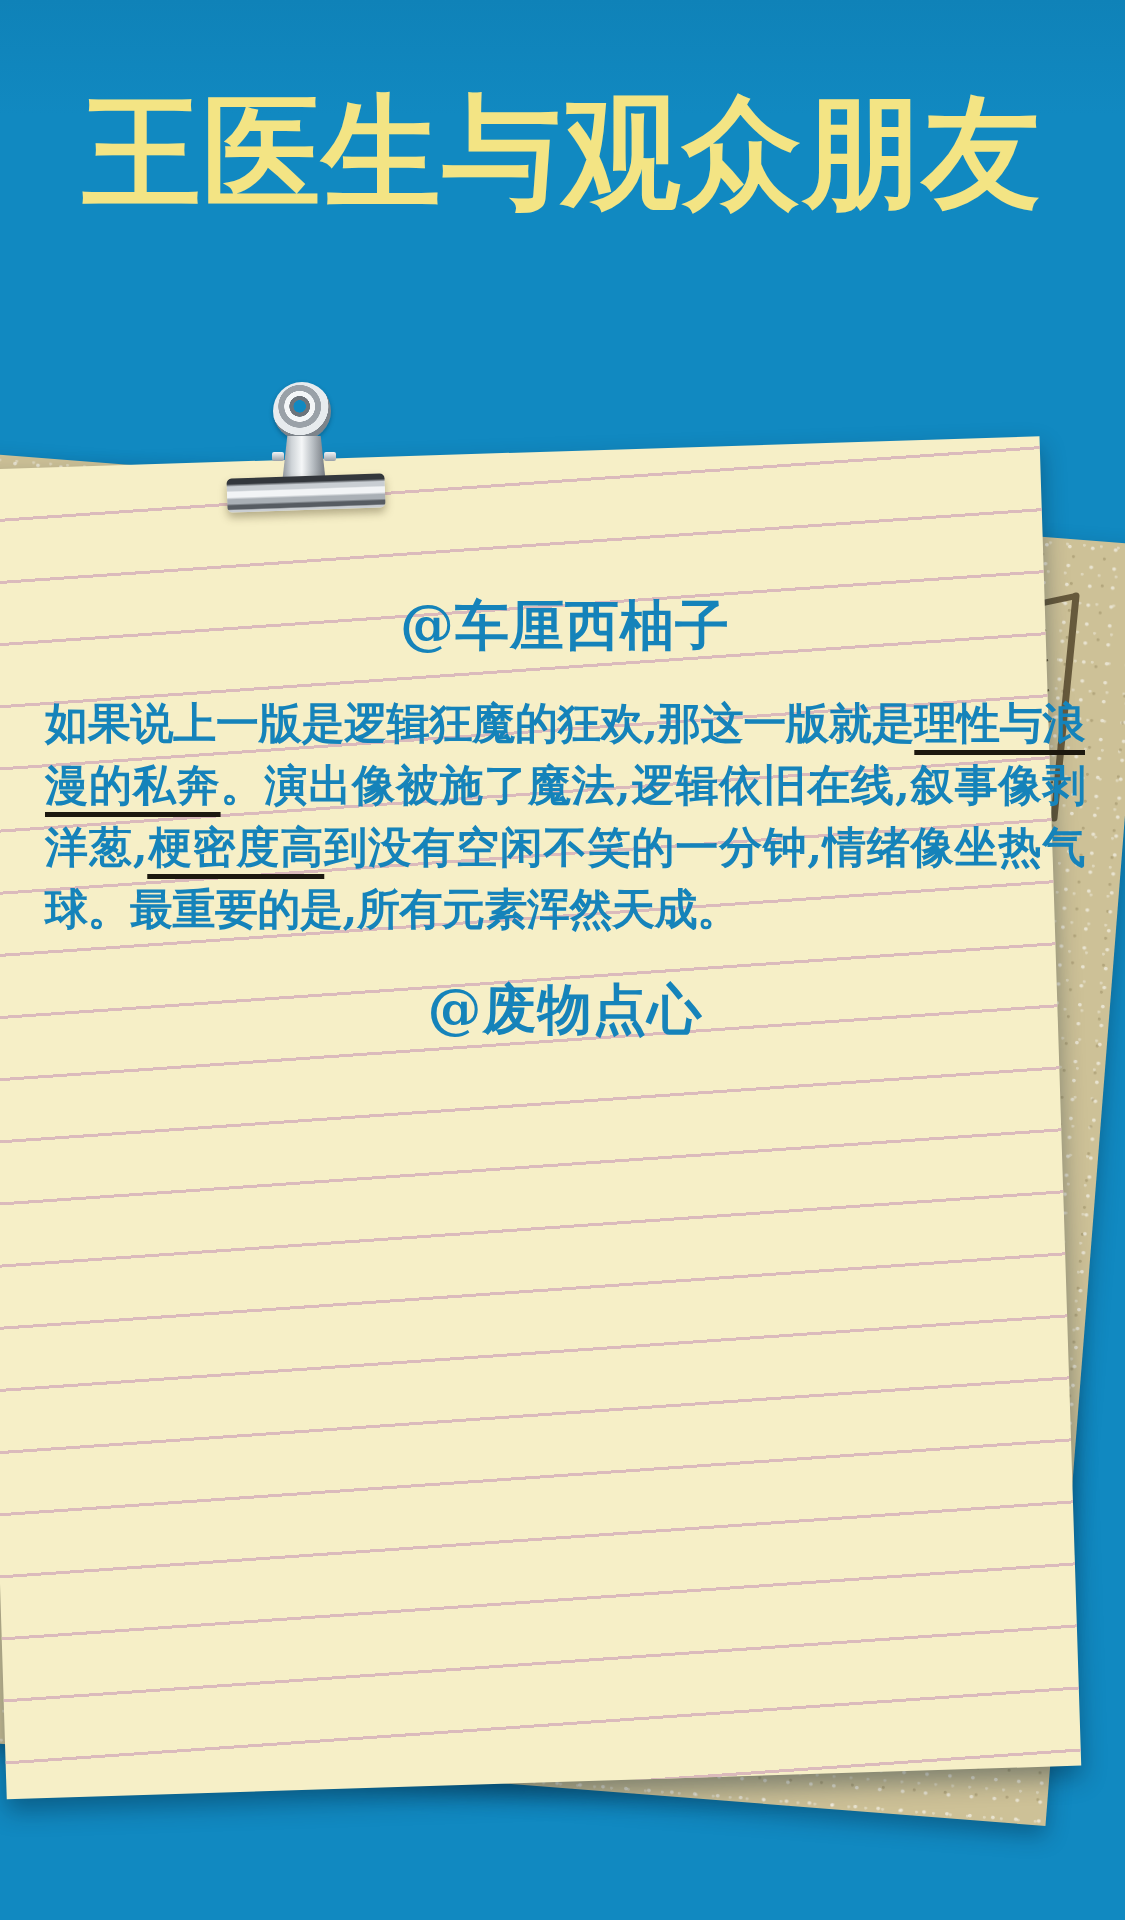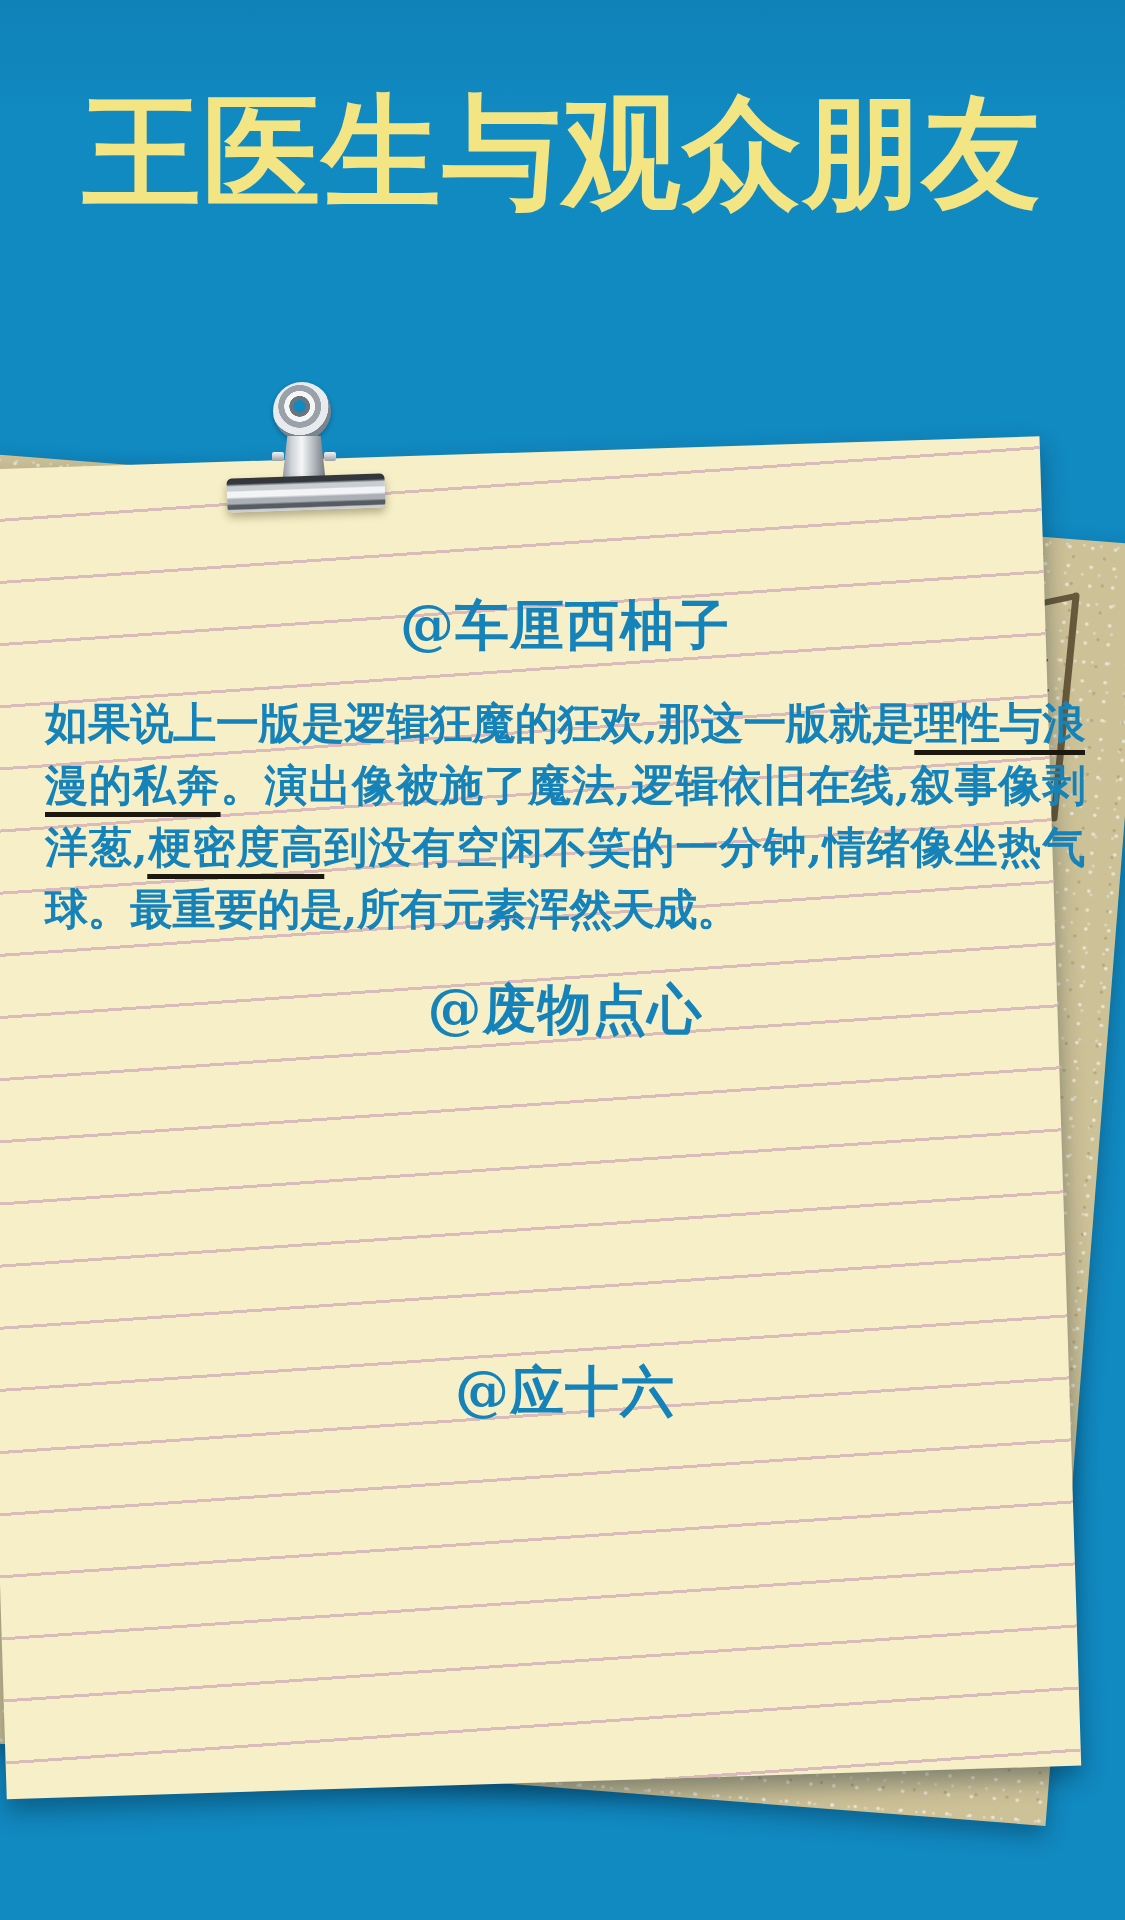--- a/index.html
+++ b/index.html
@@ -123,15 +123,14 @@
 
 <div class="content">
   <div class="section s0">
     <h2 class="handle">@车厘西柚子</h2>
     <p class="comment"><span>如果说上一版是逻辑狂魔的狂欢,那这一版就是</span><span class="u">理性与浪漫的私奔</span><span>。演出像被施了魔法,逻辑依旧在线,叙事像剥洋葱,</span><span class="u">梗密度高</span><span>到没有空闲不笑的一分钟,情绪像坐热气球。最重要的是,所有元素浑然天成。</span></p>
   </div>
   <div class="section s1">
     <h2 class="handle">@废物点心</h2>
   </div>
   <div class="section s2">
-    <h2 class="handle">@应十六</h2>
   </div>
 </div>
 
 </body></html>

